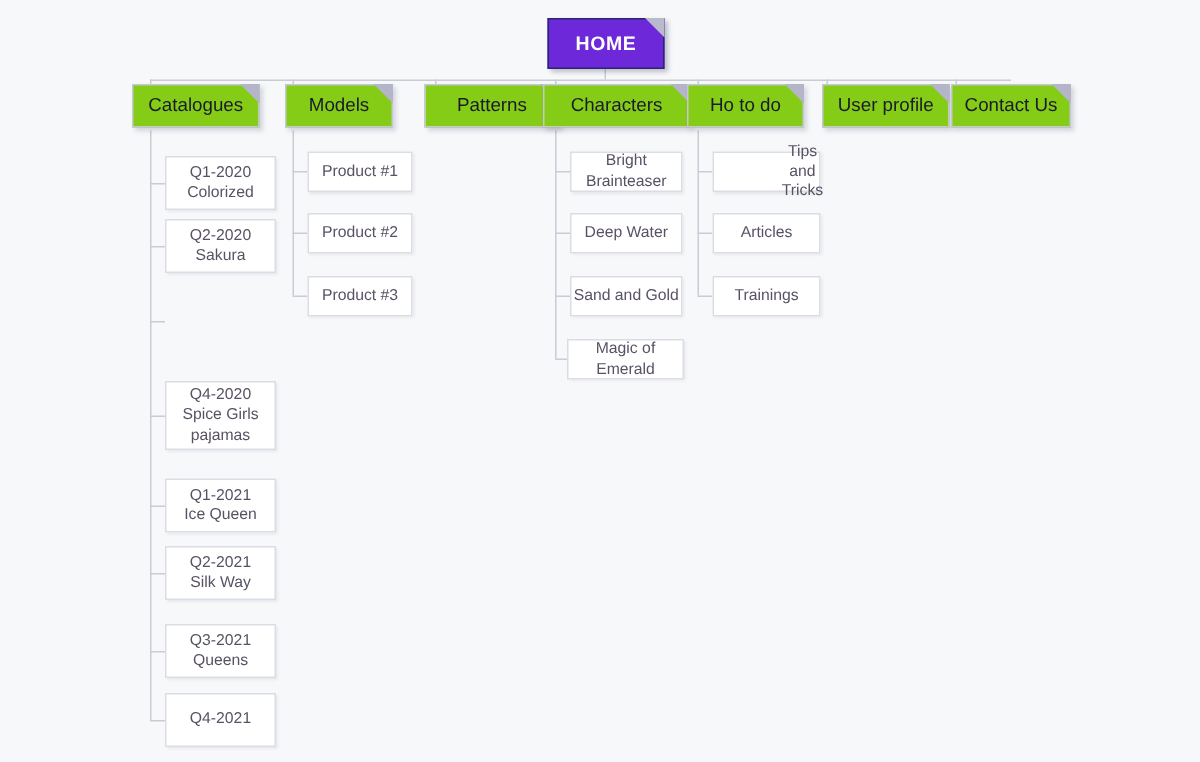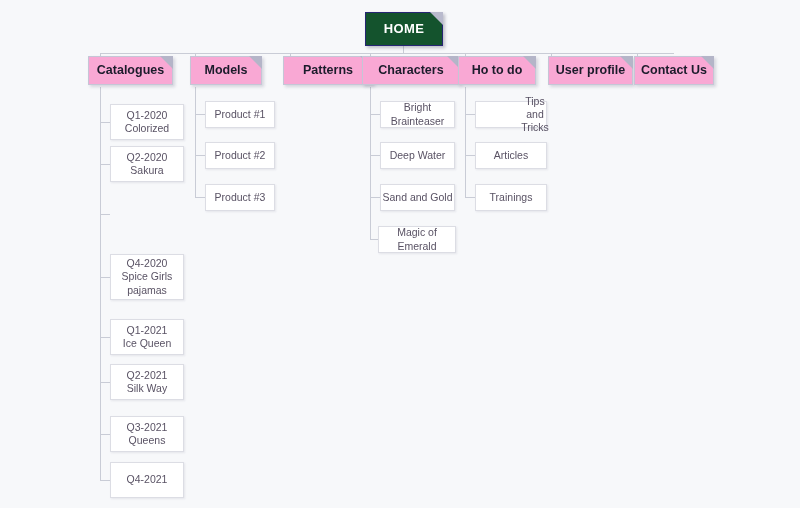--- a/index.html
+++ b/index.html
@@ -34,36 +34,36 @@
     display: flex;
     flex-direction: column;
     align-items: center;
     justify-content: center;
     text-align: center;
     line-height: 1.25;
   }
 
   
   .node.root {
-    background: #14532d;
+    background: #6d28d9;
     border: 1px solid #262673;
     color: #ffffff;
     font-size: 13px;
     font-weight: bold;
     letter-spacing: 0.4px;
     box-shadow: 2px 2px 3px rgba(60,60,90,0.30);
     align-items: center;
   }
   
   .node.section {
-    background: #f9a8d4;
+    background: #84cc16;
     border: 1px solid #c5c6d6;
     color: #1b1b2b;
     font-size: 12.5px;
-    font-weight: bold;
+    font-weight: normal;
     box-shadow: 2px 2px 3px rgba(90,90,120,0.22);
   }
   
   .node.leaf {
     background: #ffffff;
     border: 1px solid #dcdde4;
     color: #595264;
     font-size: 10.5px;
     font-weight: normal;
     box-shadow: 1px 1px 2px rgba(120,120,140,0.14);

